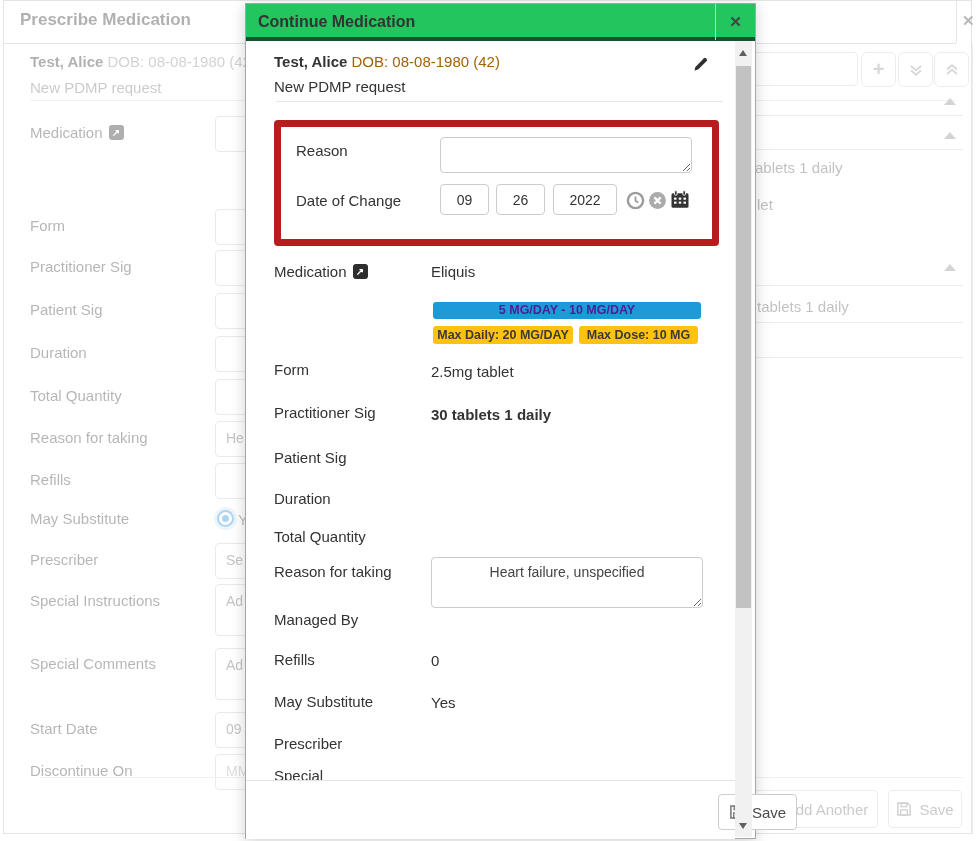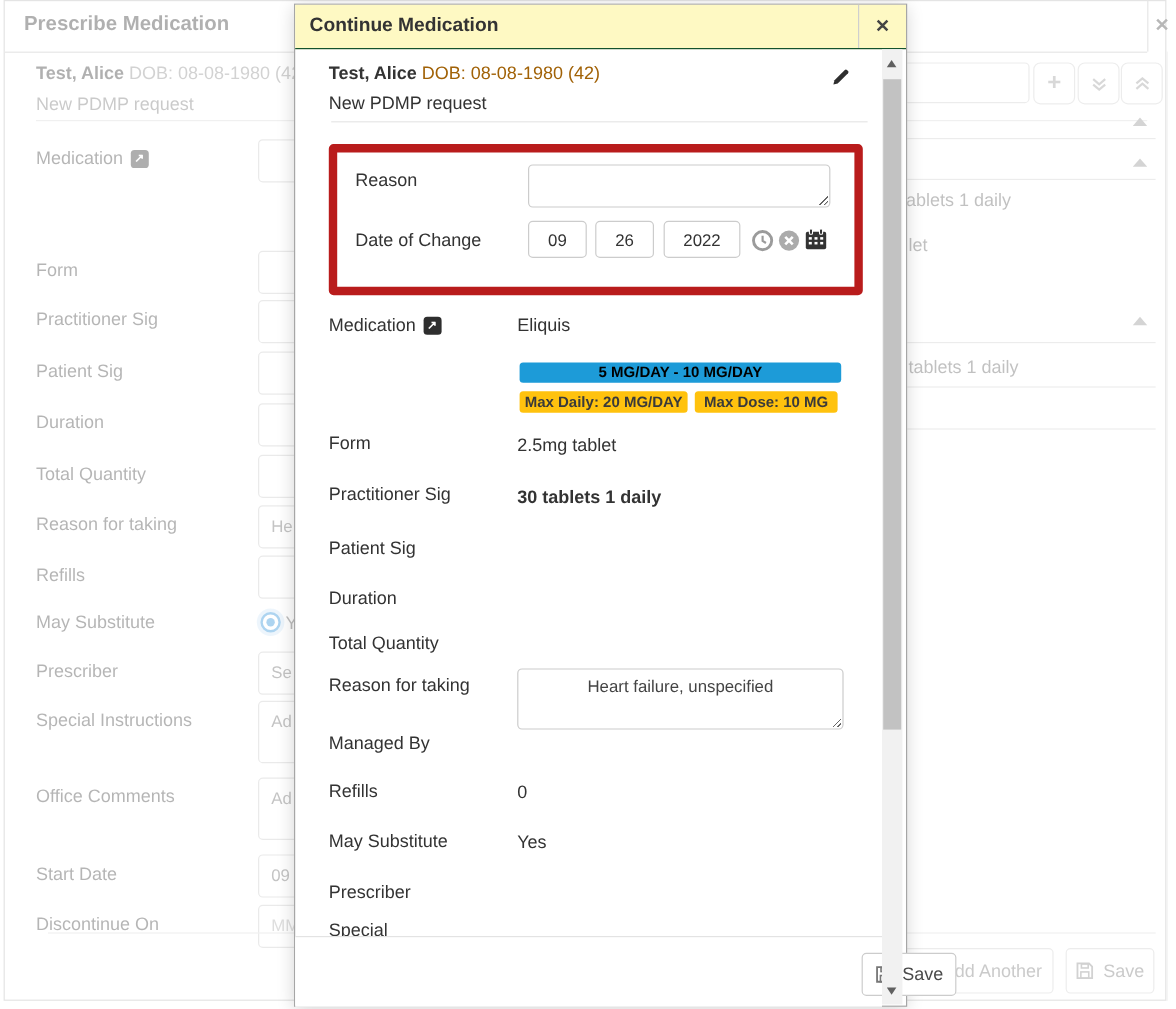--- a/index.html
+++ b/index.html
@@ -20,35 +20,35 @@
   .caret{position:absolute;width:0;height:0;border-left:6px solid transparent;border-right:6px solid transparent;
          border-bottom:7px solid #8f8f8f;}
   .frag{position:absolute;color:#5f5f5f;}
   .radio{position:absolute;width:13px;height:13px;border-radius:50%;border:2px solid var(--accent-radio,#2b8fd9);
          box-shadow:0 0 0 3px rgba(43,143,217,.22);background:#fff;}
   .radio::after{content:"";position:absolute;left:3px;top:3px;width:7px;height:7px;border-radius:50%;
          background:var(--accent-radio,#2b8fd9);}
   
   .modal{position:absolute;left:245px;top:3px;width:509px;height:834px;background:#fff;
          border:1px solid #a6a6a6;box-shadow:0 3px 14px rgba(0,0,0,.18);box-sizing:content-box;}
-  .modal-header{position:absolute;left:0;top:0;width:100%;height:37px;background:#fef9c3;
-                border-bottom:1px solid #14532d;box-sizing:border-box;}
+  .modal-header{position:absolute;left:0;top:0;width:100%;height:37px;background:#22c55e;
+                border-bottom:4px solid #14532d;box-sizing:border-box;}
   .modal-title{position:absolute;left:12px;top:0;line-height:36px;font-weight:bold;font-size:16px;color:#333;}
   .modal-close{position:absolute;right:0;top:0;width:39px;height:36px;border-left:1px solid #cfcfcf;
                display:flex;align-items:center;justify-content:center;font-weight:bold;color:#444;font-size:15px;cursor:pointer;}
   .m-label{position:absolute;left:28px;color:#333;}
   .m-value{position:absolute;left:185px;color:#333;}
   .m-divider{position:absolute;left:30px;width:447px;height:1px;background:#e6e6e6;}
   .panel{position:absolute;left:28px;top:116px;width:431px;height:112px;border:7px solid #b91c1c;border-radius:4px;}
   textarea{font-family:"Liberation Sans",sans-serif;border:1px solid #ccc;border-radius:4px;
            box-sizing:border-box;padding:6px 10px;font-size:14px;color:#444;resize:both;}
   .date-input{position:absolute;top:57px;height:31px;border:1px solid #ccc;border-radius:4px;
               text-align:center;font-size:14px;color:#333;box-sizing:border-box;font-family:"Liberation Sans",sans-serif;}
   .badge{position:absolute;height:17px;line-height:17px;text-align:center;font-size:12.5px;font-weight:bold;border-radius:3px;}
-  .badge-blue{background:var(--badge-blue,#1d9bd8);color:#000000;text-align:center;}
+  .badge-blue{background:var(--badge-blue,#1d9bd8);color:#4c1d95;text-align:center;}
   .badge-yellow{background:var(--badge-yellow,#ffc20e);color:#3a3a3a;}
   .extlink{display:inline-block;width:15px;height:15px;background:#2e2e2e;border-radius:3px;color:#fff;
            font-size:10px;line-height:15px;text-align:center;font-weight:bold;}
   .modal-footer{position:absolute;left:0;top:776px;width:489px;height:58px;background:#fff;border-top:1px solid #e3e3e3;}
   .save-btn{position:absolute;right:-62px;top:13px;width:79px;height:36px;border:1px solid #ccc;border-radius:4px;
             background:#fff;display:flex;align-items:center;justify-content:center;gap:7px;color:#4a4a4a;font-size:15px;cursor:pointer;box-sizing:border-box;}
   
   .sbar{position:absolute;left:489px;top:37px;width:17px;height:796px;background:#f1f1f1;}
   .sthumb{position:absolute;left:1px;top:25px;width:15px;height:542px;background:#c2c2c2;}
   .arrow-up{position:absolute;left:4px;top:9px;width:0;height:0;border-left:4.5px solid transparent;
@@ -82,21 +82,21 @@
   <div class="bg-label" style="top:217px;">Form</div>
   <div class="bg-label" style="top:258px;">Practitioner Sig</div>
   <div class="bg-label" style="top:301px;">Patient Sig</div>
   <div class="bg-label" style="top:344px;">Duration</div>
   <div class="bg-label" style="top:387px;">Total Quantity</div>
   <div class="bg-label" style="top:429px;">Reason for taking</div>
   <div class="bg-label" style="top:471px;">Refills</div>
   <div class="bg-label" style="top:510px;">May Substitute</div>
   <div class="bg-label" style="top:551px;">Prescriber</div>
   <div class="bg-label" style="top:592px;">Special Instructions</div>
-  <div class="bg-label" style="top:655px;">Office Comments</div>
+  <div class="bg-label" style="top:655px;">Special Comments</div>
   <div class="bg-label" style="top:720px;">Start Date</div>
   <div class="bg-label" style="top:762px;">Discontinue On</div>
 
   <div class="bg-input" style="top:116px;height:36px;"></div>
   <div class="bg-input" style="top:209px;height:36px;"></div>
   <div class="bg-input" style="top:250px;height:36px;"></div>
   <div class="bg-input" style="top:293px;height:36px;"></div>
   <div class="bg-input" style="top:336px;height:36px;"></div>
   <div class="bg-input" style="top:379px;height:36px;"></div>
   <div class="bg-input" style="top:421px;height:36px;">He</div>

